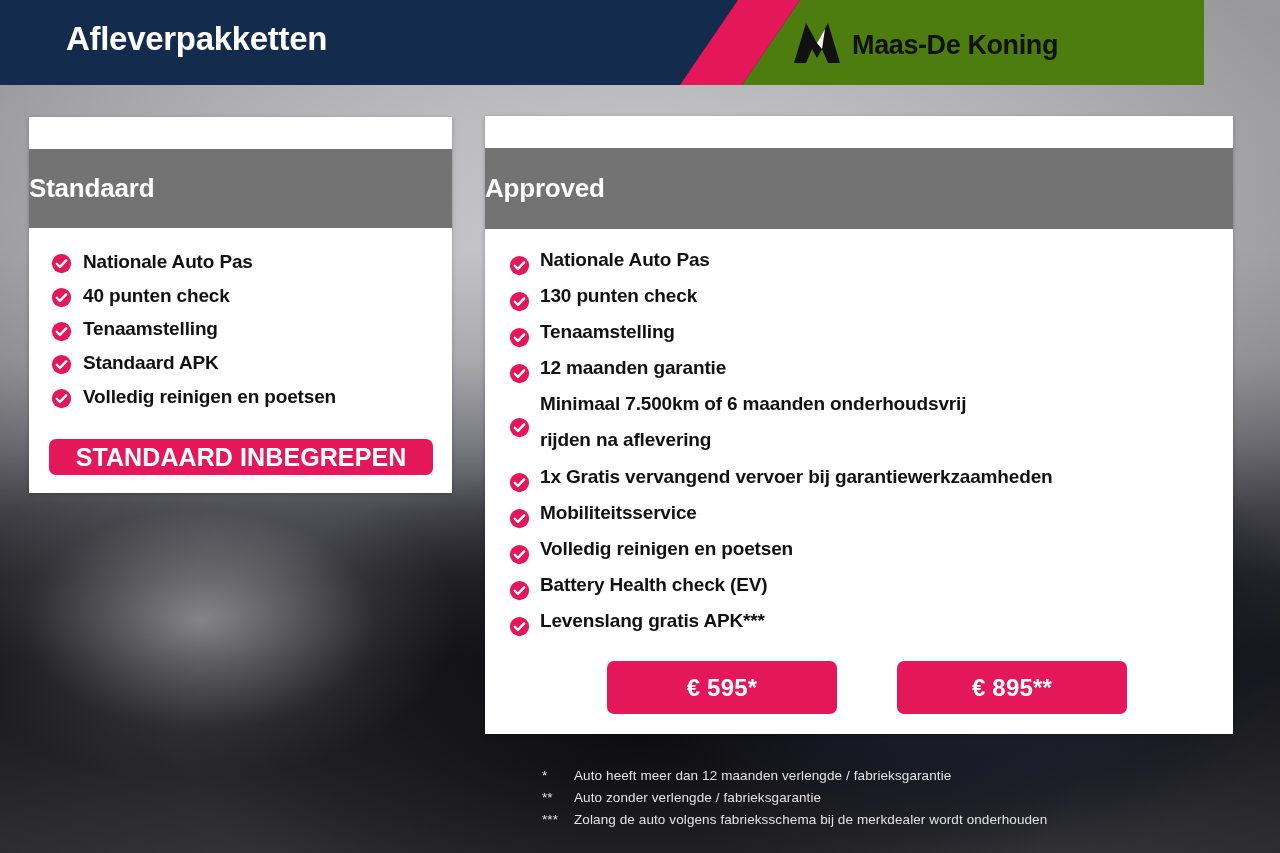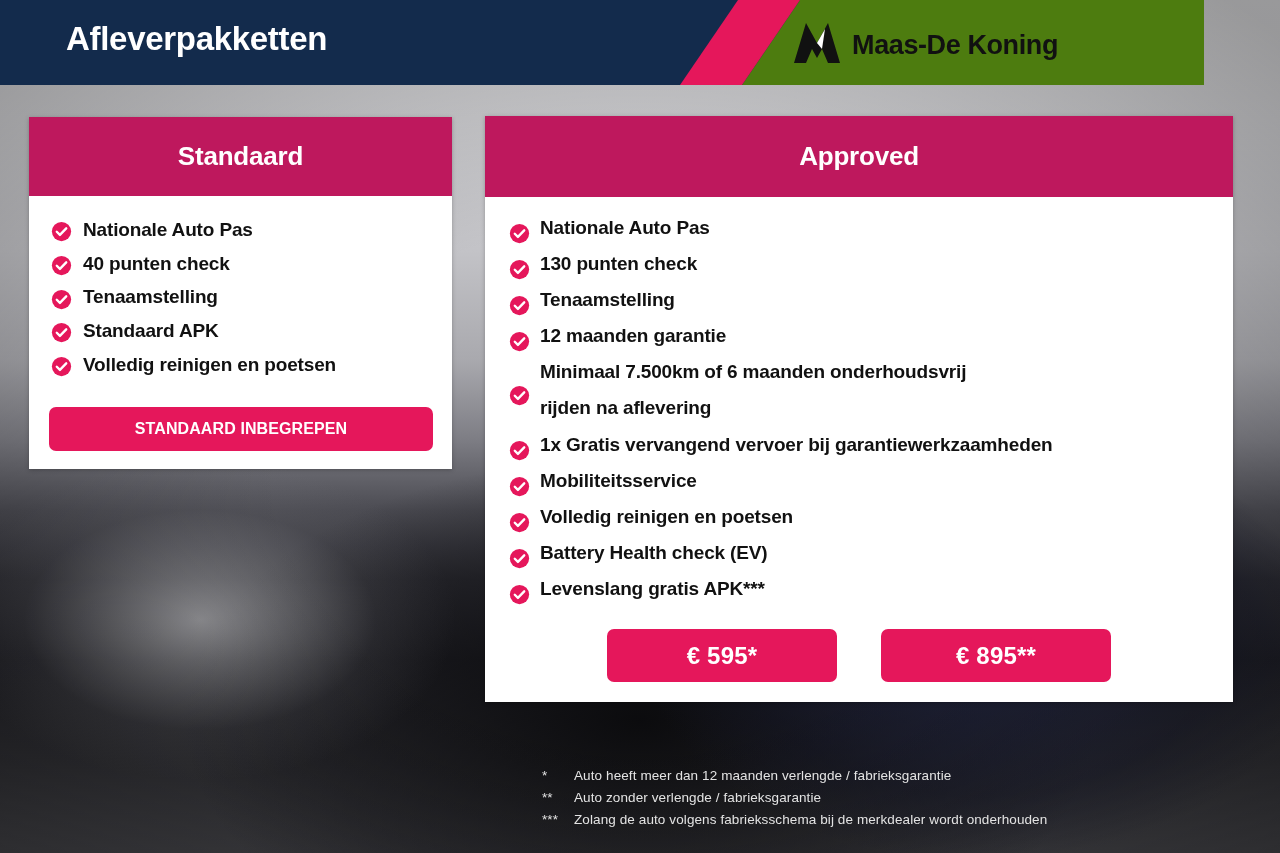--- a/index.html
+++ b/index.html
@@ -104,25 +104,26 @@
   .card {
     position: absolute;
     background: #ffffff;
     box-shadow: 0 1px 4px rgba(0,0,0,0.25);
     z-index: 3;
   }
   .card-standaard { left: 29px;  top: 117px; width: 423px; }
   .card-approved  { left: 485px; top: 116px; width: 748px; }
 
   .card-head {
-    background: #be185d;
+    background: #737373;
     height: 79px;
     display: flex;
     align-items: center;
-    justify-content: center;
+    justify-content: flex-start;
+    margin-top: 32px;
   }
   .card-approved .card-head { height: 81px; }
   .card-head-title {
     color: #ffffff;
     font-size: 26px;
     font-weight: bold;
     letter-spacing: -0.2px;
   }
 
   .card-body { padding: 22px 0 0 0; }
@@ -161,26 +162,27 @@
     display: inline-flex;
     align-items: center;
     justify-content: center;
     background: #e5175b;
     color: #ffffff;
     border: none;
     border-radius: 7px;
     font-family: "Liberation Sans", sans-serif;
     font-weight: bold;
     cursor: pointer;
+    margin-left: 16px;
   }
   .btn-standaard {
     margin: 22px 4px 0 20px;
     width: 384px;
-    height: 44px;
-    font-size: 16px;
+    height: 36px;
+    font-size: 25px;
     letter-spacing: 0.1px;
   }
   .price-row {
     display: flex;
     justify-content: center;
     gap: 44px;
     margin-top: 22px;
     padding-bottom: 6px;
   }
   .btn-price {

